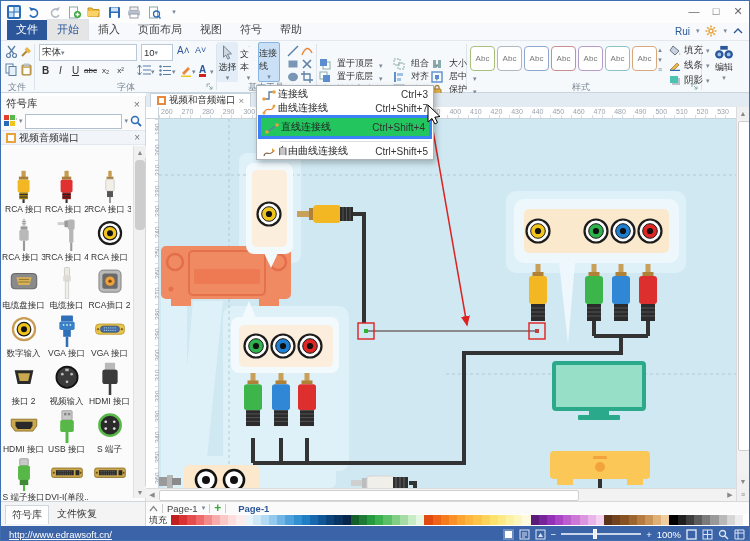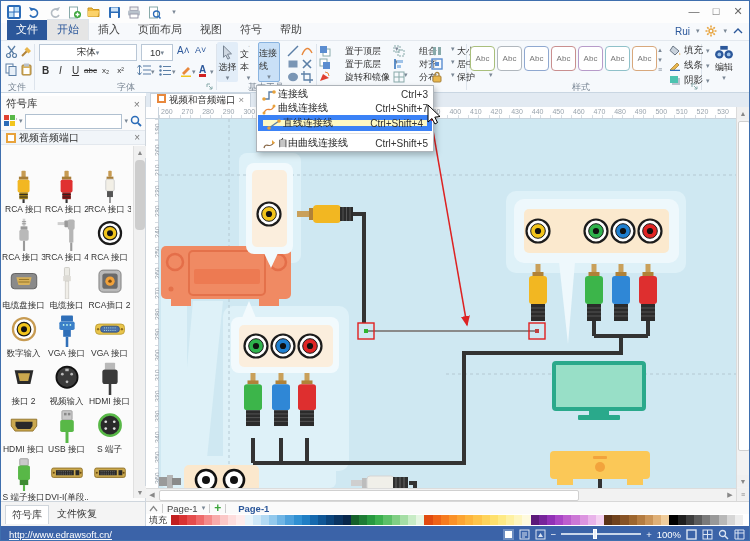--- a/index.html
+++ b/index.html
@@ -19,56 +19,56 @@
   #tabrow{left:0;top:22px;width:750px;height:18px;background:#f7f9fc;display:flex;align-items:flex-end;border-bottom:1px solid #e3e8ee;}
   .rtab{font-size:11px;padding:2px 9px 3px 9px;color:#444;}
   .rtab.file{background:#2b579a;color:#fff;margin-left:6px;}
   .rtab.active{background:#e5e5e5;color:#2b579a;border:1px solid #dfe4ea;border-bottom:none;}
   #acct{position:absolute;right:6px;top:24px;display:flex;align-items:center;gap:6px;font-size:10px;color:#2b579a;}
   
   #ribbon{left:0;top:40px;width:750px;height:52px;background:#f6f9fc;border-bottom:1px solid #c9d6e2;}
   .gsep{position:absolute;top:3px;height:46px;width:1px;background:#dde4ec;}
   .glabel{position:absolute;top:40px;font-size:9px;color:#7a8795;width:80px;text-align:center;}
   .smbtn{position:absolute;display:flex;align-items:center;justify-content:center;}
-  .fontbox{position:absolute;background:#fff;border:1px solid #b9c7d6;font-size:9.5px;color:#333;display:flex;align-items:center;padding:0 2px;justify-content:center;}
+  .fontbox{position:absolute;background:#fff;border:1px solid #b9c7d6;font-size:9.5px;color:#333;display:flex;align-items:center;padding:0 2px;justify-content:flex-start;}
   .car{font-size:7px;color:#7a8795;}
   .bigbtn{position:absolute;top:1px;height:40px;display:flex;flex-direction:column;align-items:center;justify-content:flex-start;font-size:9px;color:#333;border-radius:2px;padding-top:3px;}
   .bigbtn .cap{margin-top:1px;}
   .bigbtn.sel{background:#c9e0f7;border:1px solid #8ab4e0;}
   .bigbtn.hov{background:#e2edf8;}
-  .arr-item{position:absolute;display:flex;align-items:flex-start;gap:14px;font-size:9px;color:#333;white-space:nowrap;}
+  .arr-item{position:absolute;display:flex;align-items:flex-end;gap:6px;font-size:9px;color:#333;white-space:nowrap;margin-top:12px;}
   .abcsw{position:absolute;top:5px;width:25px;height:25px;border-radius:4px;background:#fff;display:flex;align-items:center;justify-content:center;font-size:8px;color:#777;}
   .fillrow{position:absolute;display:flex;align-items:center;gap:3px;font-size:9.5px;color:#333;}
   
   #connmenu{left:255px;top:84px;width:178px;background:#fff;border:1px solid #aeb4ba;box-shadow:2px 3px 6px rgba(0,0,0,.25);z-index:40;padding:1px;}
   .mitem{display:flex;align-items:center;height:14px;font-size:10px;color:#222;padding:0 4px 0 2px;}
   .mitem .mic{width:18px;display:flex;justify-content:center;}
   .mitem .mlab{flex:1;}
   .mitem .msc{color:#333;}
-  .mitem.hl{background:#fef9c3;border:5px solid #3b82f6;height:16px;}
+  .mitem.hl{background:#22c55e;border:3px solid #3b82f6;height:24px;}
   .msep{height:1px;background:#e0e0e0;margin:2px 2px 2px 22px;}
   
   #lpanel{left:0;top:95px;width:145px;height:405px;background:#fbfbfb;border-right:1px solid #cfd6dd;}
   #lp-head{display:flex;justify-content:space-between;align-items:center;height:16px;padding:0 5px;font-size:10.5px;color:#333;}
   #lp-search{display:flex;align-items:center;gap:2px;padding:1px 3px;height:18px;}
   #lp-search input{flex:1;height:15px;border:1px solid #b0c0d0;font-size:9px;min-width:10px;}
   #lp-sect{display:flex;align-items:center;height:15px;padding:0 5px;font-size:10px;color:#333;background:#f1f5f9;border-top:1px solid #e3e8ee;border-bottom:1px solid #e3e8ee;}
   #symgrid{position:absolute;left:1px;top:50px;width:131px;height:352px;overflow:hidden;display:flex;flex-wrap:wrap;align-content:flex-start;background:#fbfbfb;margin-top:22px;}
   .sym{width:43px;height:48px;display:flex;flex-direction:column;align-items:center;font-size:8.5px;color:#333;}
   .sym .glyph{height:36px;display:flex;align-items:center;}
   .sym .slab{white-space:nowrap;overflow:hidden;max-width:43px;}
   #lp-scroll{position:absolute;right:0;top:50px;width:12px;height:352px;background:#f0f0f0;border-left:1px solid #e0e0e0;}
   .scar{position:absolute;left:0;width:12px;height:12px;font-size:7px;color:#888;display:flex;align-items:center;justify-content:center;background:#f0f0f0;}
   #lp-thumb{position:absolute;left:1px;top:14px;width:10px;height:70px;background:#cdcdcd;border-radius:4px;}
   #lp-tabs{left:0;top:500px;width:145px;height:25px;background:#f4f4f4;border-top:1px solid #cfd6dd;border-right:1px solid #cfd6dd;display:flex;align-items:center;gap:2px;font-size:10px;color:#333;padding:0 4px;}
   .lptab{padding:2px 6px;}
   .lptab.on{background:#fff;border:1px solid #d0d6dc;border-bottom:none;}
   
   #docstrip{left:145px;top:92px;width:605px;height:14px;background:#e2eaf2;display:flex;}
-  #doctab{display:flex;align-items:flex-start;gap:3px;background:#fff;border:1px solid #c8d2dc;border-bottom:none;font-size:9.5px;color:#333;padding:0 6px;margin-left:4px;}
+  #doctab{display:flex;align-items:center;gap:3px;background:#fff;border:1px solid #c8d2dc;border-bottom:none;font-size:9.5px;color:#333;padding:0 6px;margin-left:4px;}
   #hruler{left:158px;top:106px;width:577px;height:12px;background:#fff;border-bottom:1px solid #c9d3dc;
     background-image:repeating-linear-gradient(to right,#d6dde3 0,#d6dde3 1px,transparent 1px,transparent 10.3px);background-size:100% 4px;background-position:0 8px;background-repeat:no-repeat;}
   .hrnum{position:absolute;top:1px;font-size:7px;color:#9aa4ad;}
   #vruler{left:145px;top:118px;width:13px;height:369px;background:#fff;border-right:1px solid #c9d3dc;
     background-image:repeating-linear-gradient(to bottom,#d6dde3 0,#d6dde3 1px,transparent 1px,transparent 10.25px);background-size:4px 100%;background-position:9px 0;background-repeat:no-repeat;}
   .vrnum{position:absolute;font-size:7px;color:#9aa4ad;transform:rotate(-90deg);transform-origin:left top;}
   #rulcorner{left:145px;top:106px;width:13px;height:12px;background:#fff;border-right:1px solid #c9d3dc;border-bottom:1px solid #c9d3dc;}
   #canvas{left:158px;top:118px;width:577px;height:369px;background:#cfe8f2;overflow:hidden;}
   
   #vscroll{left:735px;top:106px;width:14px;height:394px;background:#f2f2f2;border-left:1px solid #dcdcdc;}

